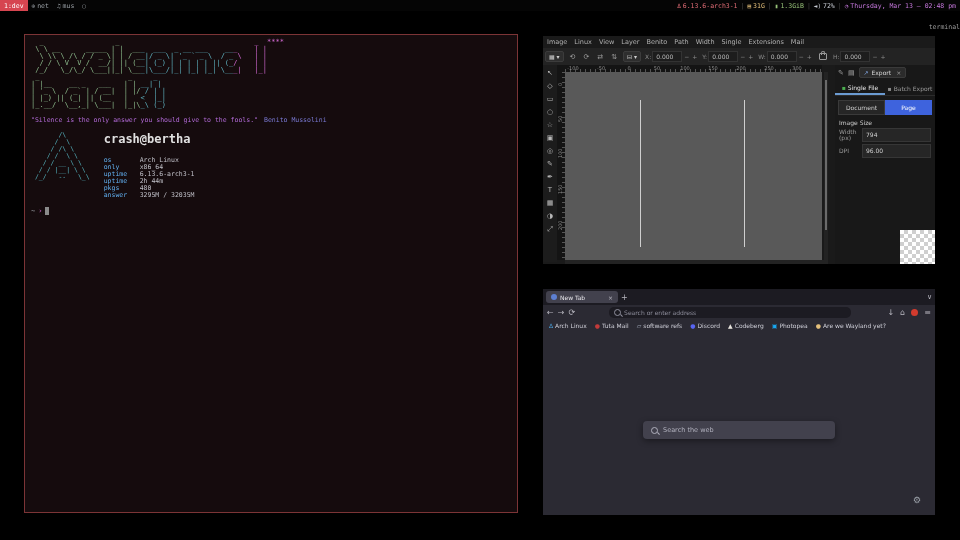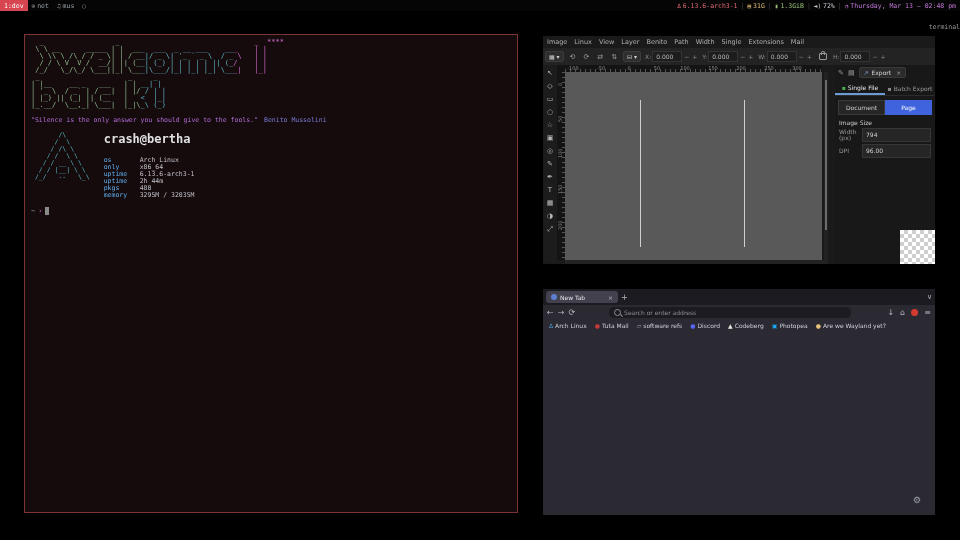--- a/index.html
+++ b/index.html
@@ -188,21 +188,21 @@
             </div>
             <div class="frow">
               <span class="flabel">uptime</span>
               <span class="fvalue">2h 44m</span>
             </div>
             <div class="frow">
               <span class="flabel">pkgs</span>
               <span class="fvalue">480</span>
             </div>
             <div class="frow">
-              <span class="flabel">memory</span>
+              <span class="flabel">answer</span>
               <span class="fvalue">3295M / 32035M</span>
             </div>
           </div>
       </div>
     </div>
     <div id="promptline">
       <span>~</span>
         <span class="pc">›</span>
         <span id="cursor"></span>
     </div>
@@ -358,17 +358,21 @@
     <div id="bookmarks">
         <span class="bm"><span class="bmicon" style="color:#4aa3df">Δ</span>Arch Linux</span>
         <span class="bm"><span class="bmicon" style="color:#c23a3a">●</span>Tuta Mail</span>
         <span class="bm"><span class="bmicon" style="color:#9aa3b2">▱</span>software refs</span>
         <span class="bm"><span class="bmicon" style="color:#5865f2">●</span>Discord</span>
         <span class="bm"><span class="bmicon" style="color:#e8e4dd">▲</span>Codeberg</span>
         <span class="bm"><span class="bmicon" style="color:#18a7f0">▣</span>Photopea</span>
         <span class="bm"><span class="bmicon" style="color:#e5c07b">●</span>Are we Wayland yet?</span>
       </div>
     <div id="content">
+      <div id="searchpill">
+        <span class="mag"></span>
+        <span>Search the web</span>
+      </div>
       <span id="gear">⚙</span>
     </div>
   </div>
 
 </div>
 
 </body></html>

